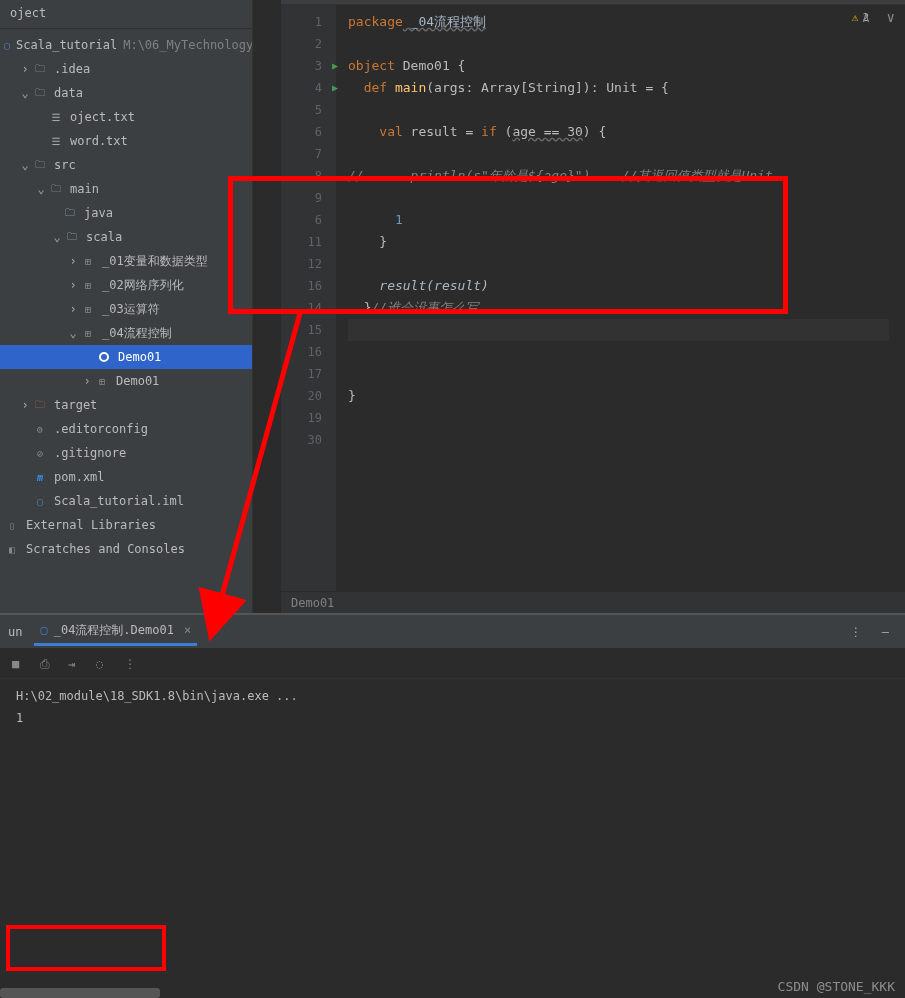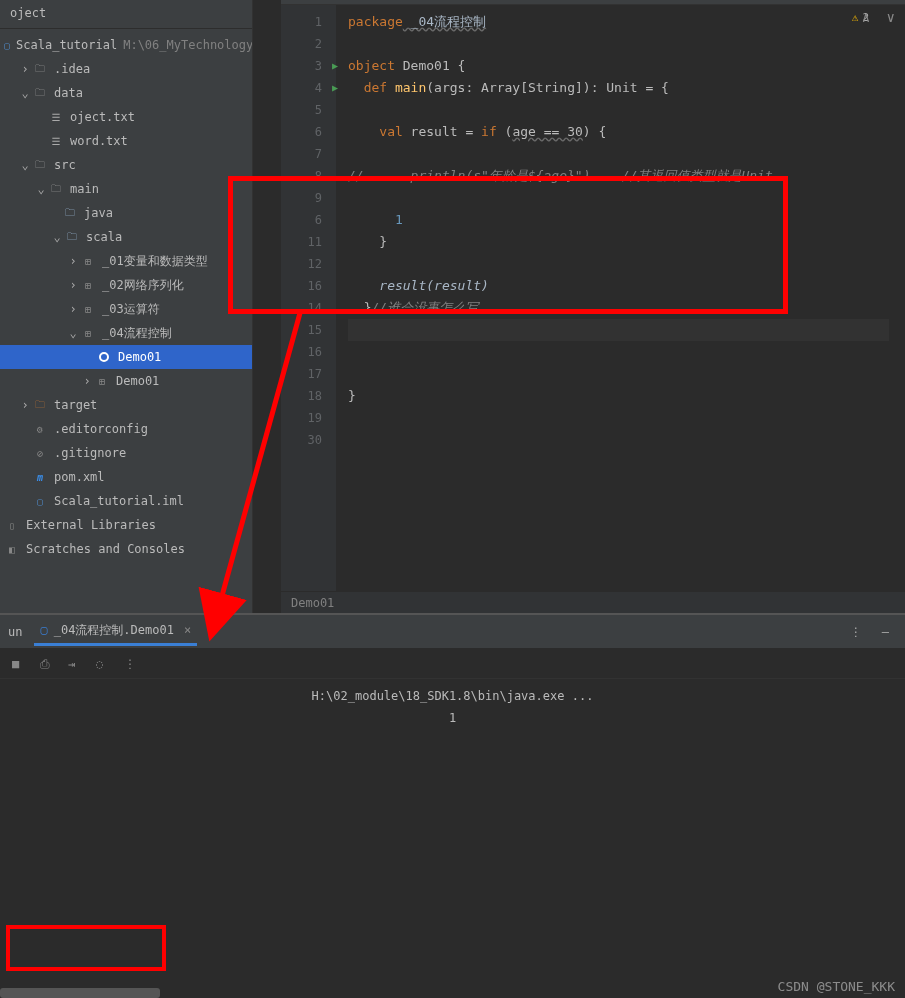--- a/index.html
+++ b/index.html
@@ -46,21 +46,21 @@
   .run-panel { height:155px; background:#2b2b2b; border-top:2px solid #555; position:relative; }
   .run-tabs { height:34px; background:#3c3f41; display:flex; align-items:center; padding:0 8px; gap:12px; border-bottom:1px solid #2b2b2b;}
   .run-tab { display:flex; align-items:center; gap:6px; padding:4px 6px; }
   .run-tab.active { border-bottom:3px solid #3a7fd5; }
   .run-tab .ic { color:#3a7fd5; }
   .run-tab .x { color:#888; margin-left:4px; cursor:pointer;}
   .run-tabs .spacer { flex:1; }
   .run-tabs .dots { color:#aaa; margin-right:8px;}
   .run-toolbar { height:30px; display:flex; align-items:center; gap:14px; padding:0 12px; color:#888; border-bottom:1px solid #323232;}
   .run-toolbar .btn { width:14px; height:14px; }
-  .run-out { padding:6px 4px; font-size:12px; color:#bbb; position:relative; line-height:22px;text-align:center;}
+  .run-out { padding:6px 16px; font-size:12px; color:#bbb; position:relative; line-height:22px;}
   .red-box-out { position:absolute; left:6px; top:925px; width:160px; height:46px; border:4px solid red; pointer-events:none; }
   .watermark { position:absolute; right:10px; bottom:4px; color:#cccccc; font-size:13px; opacity:0.6;margin-left:16px; }
   .sidebar-scroll { position:absolute; left:0; bottom:0; height:10px; width:160px; background:#555; border-radius:3px;}
   svg.arrow { position:absolute; left:100px; top:313px; pointer-events:none; overflow:visible;}
 </style>
 </head>
 <body>
 
 <div class="top-area">
   <div class="sidebar">
@@ -186,21 +186,21 @@
           <div class="ln">8</div>
         <div class="ln">9</div>
           <div class="ln">6</div>
           <div class="ln">11</div>
           <div class="ln">12</div>
         <div class="ln">16</div>
           <div class="ln">14</div>
           <div class="ln">15</div>
           <div class="ln">16</div>
         <div class="ln">17</div>
-          <div class="ln">18</div>
+          <div class="ln">20</div>
           <div class="ln">19</div>
           <div class="ln">30</div>
       </div>
       <div class="code">
         <div class="code-line"><span class="kw">package</span><span class="pkg"> _04流程控制</span></div>
         <div class="code-line"></div>
         <div class="code-line"><span class="kw">object</span><span> Demo01 {</span></div>
         <div class="code-line"><span class="kw">  def </span><span class="fn">main</span><span>(args: Array[String]): Unit = {</span></div>
         <div class="code-line"></div>
         <div class="code-line"><span class="kw">    val</span><span> result = </span><span class="kw">if</span><span> (</span><span class="und">age == 30</span><span>) {</span></div>

